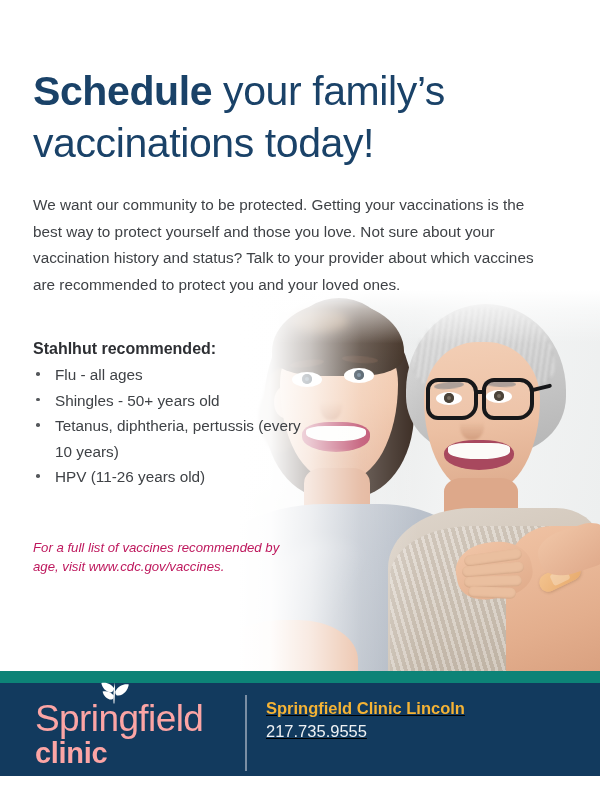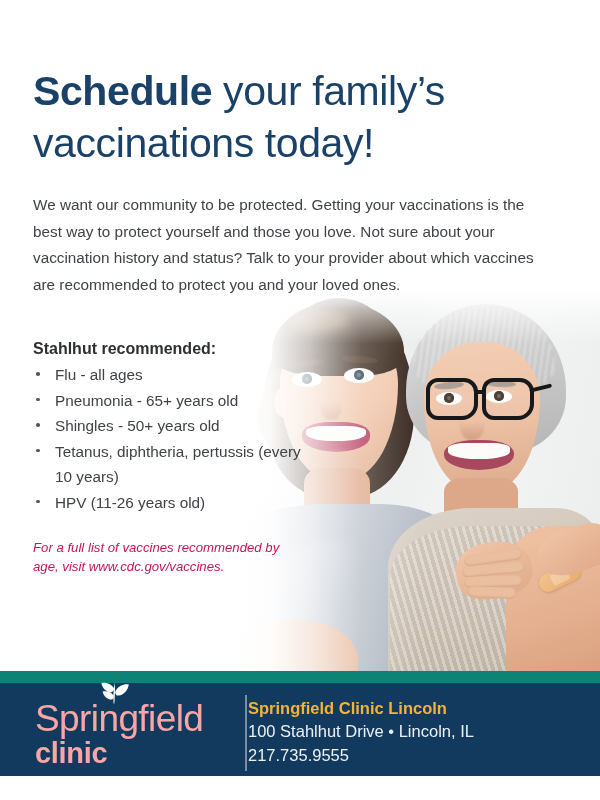--- a/index.html
+++ b/index.html
@@ -487,22 +487,23 @@
   }
   .footer-divider {
     position: absolute;
     left: 245px; top: 12px;
     width: 1.5px; height: 76px;
     background: #8d9eb0;
     opacity: .85;
   }
   .footer-info {
     position: absolute;
-    left: 248px; top: 14px;
+    left: 266px; top: 14px;
     width: 320px;
+    text-decoration: underline;
   }
   .clinic-name {
     color: #f5b335;
     font-size: 16.5px;
     line-height: 23px;
     font-weight: 700;
   }
   .clinic-addr,
   .clinic-phone {
     color: #eef1f4;
@@ -579,21 +580,20 @@
   <div class="content">
 
     <h1 class="headline"><b>Schedule</b><span> your family’s vaccinations today!</span></h1>
 
     <p class="body-copy">We want our community to be protected. Getting your vaccinations is the best way to protect yourself and those you love. Not sure about your vaccination history and status? Talk to your provider about which vaccines are recommended to protect you and your loved ones.</p>
 
     <div class="vax-heading">Stahlhut recommended:</div>
 
     <ul class="vax-list">
       <li><span class="bullet"></span><span>Flu - all ages</span></li>
-      <li><span class="bullet"></span><span>Pneumonia - 65+ years old</span></li>
       <li><span class="bullet"></span><span>Shingles - 50+ years old</span></li>
       <li><span class="bullet"></span><span>Tetanus, diphtheria, pertussis (every 10 years)</span></li>
       <li><span class="bullet"></span><span>HPV (11-26 years old)</span></li>
     </ul>
 
     <p class="footnote">For a full list of vaccines recommended by age, visit www.cdc.gov/vaccines.</p>
   </div>
 
   <div class="teal-stripe"></div>
 
@@ -609,19 +609,18 @@
           <path d="M16.8 13.6 C14.0 9.6 9.4 8.6 5.6 9.4 C6.4 13.6 9.8 17.2 14.2 17.6 C15.8 17.8 16.8 16.2 16.8 13.6 Z" fill="#ffffff"></path>
         </svg>
       </div>
       <div class="logo-sub">clinic</div>
     </div>
 
     <div class="footer-divider"></div>
 
     <div class="footer-info">
       <div class="clinic-name">Springfield Clinic Lincoln</div>
-      <div class="clinic-addr">100 Stahlhut Drive • Lincoln, IL</div>
       <div class="clinic-phone">217.735.9555</div>
     </div>
 
   </div>
 
 </div>
 
 </body></html>

